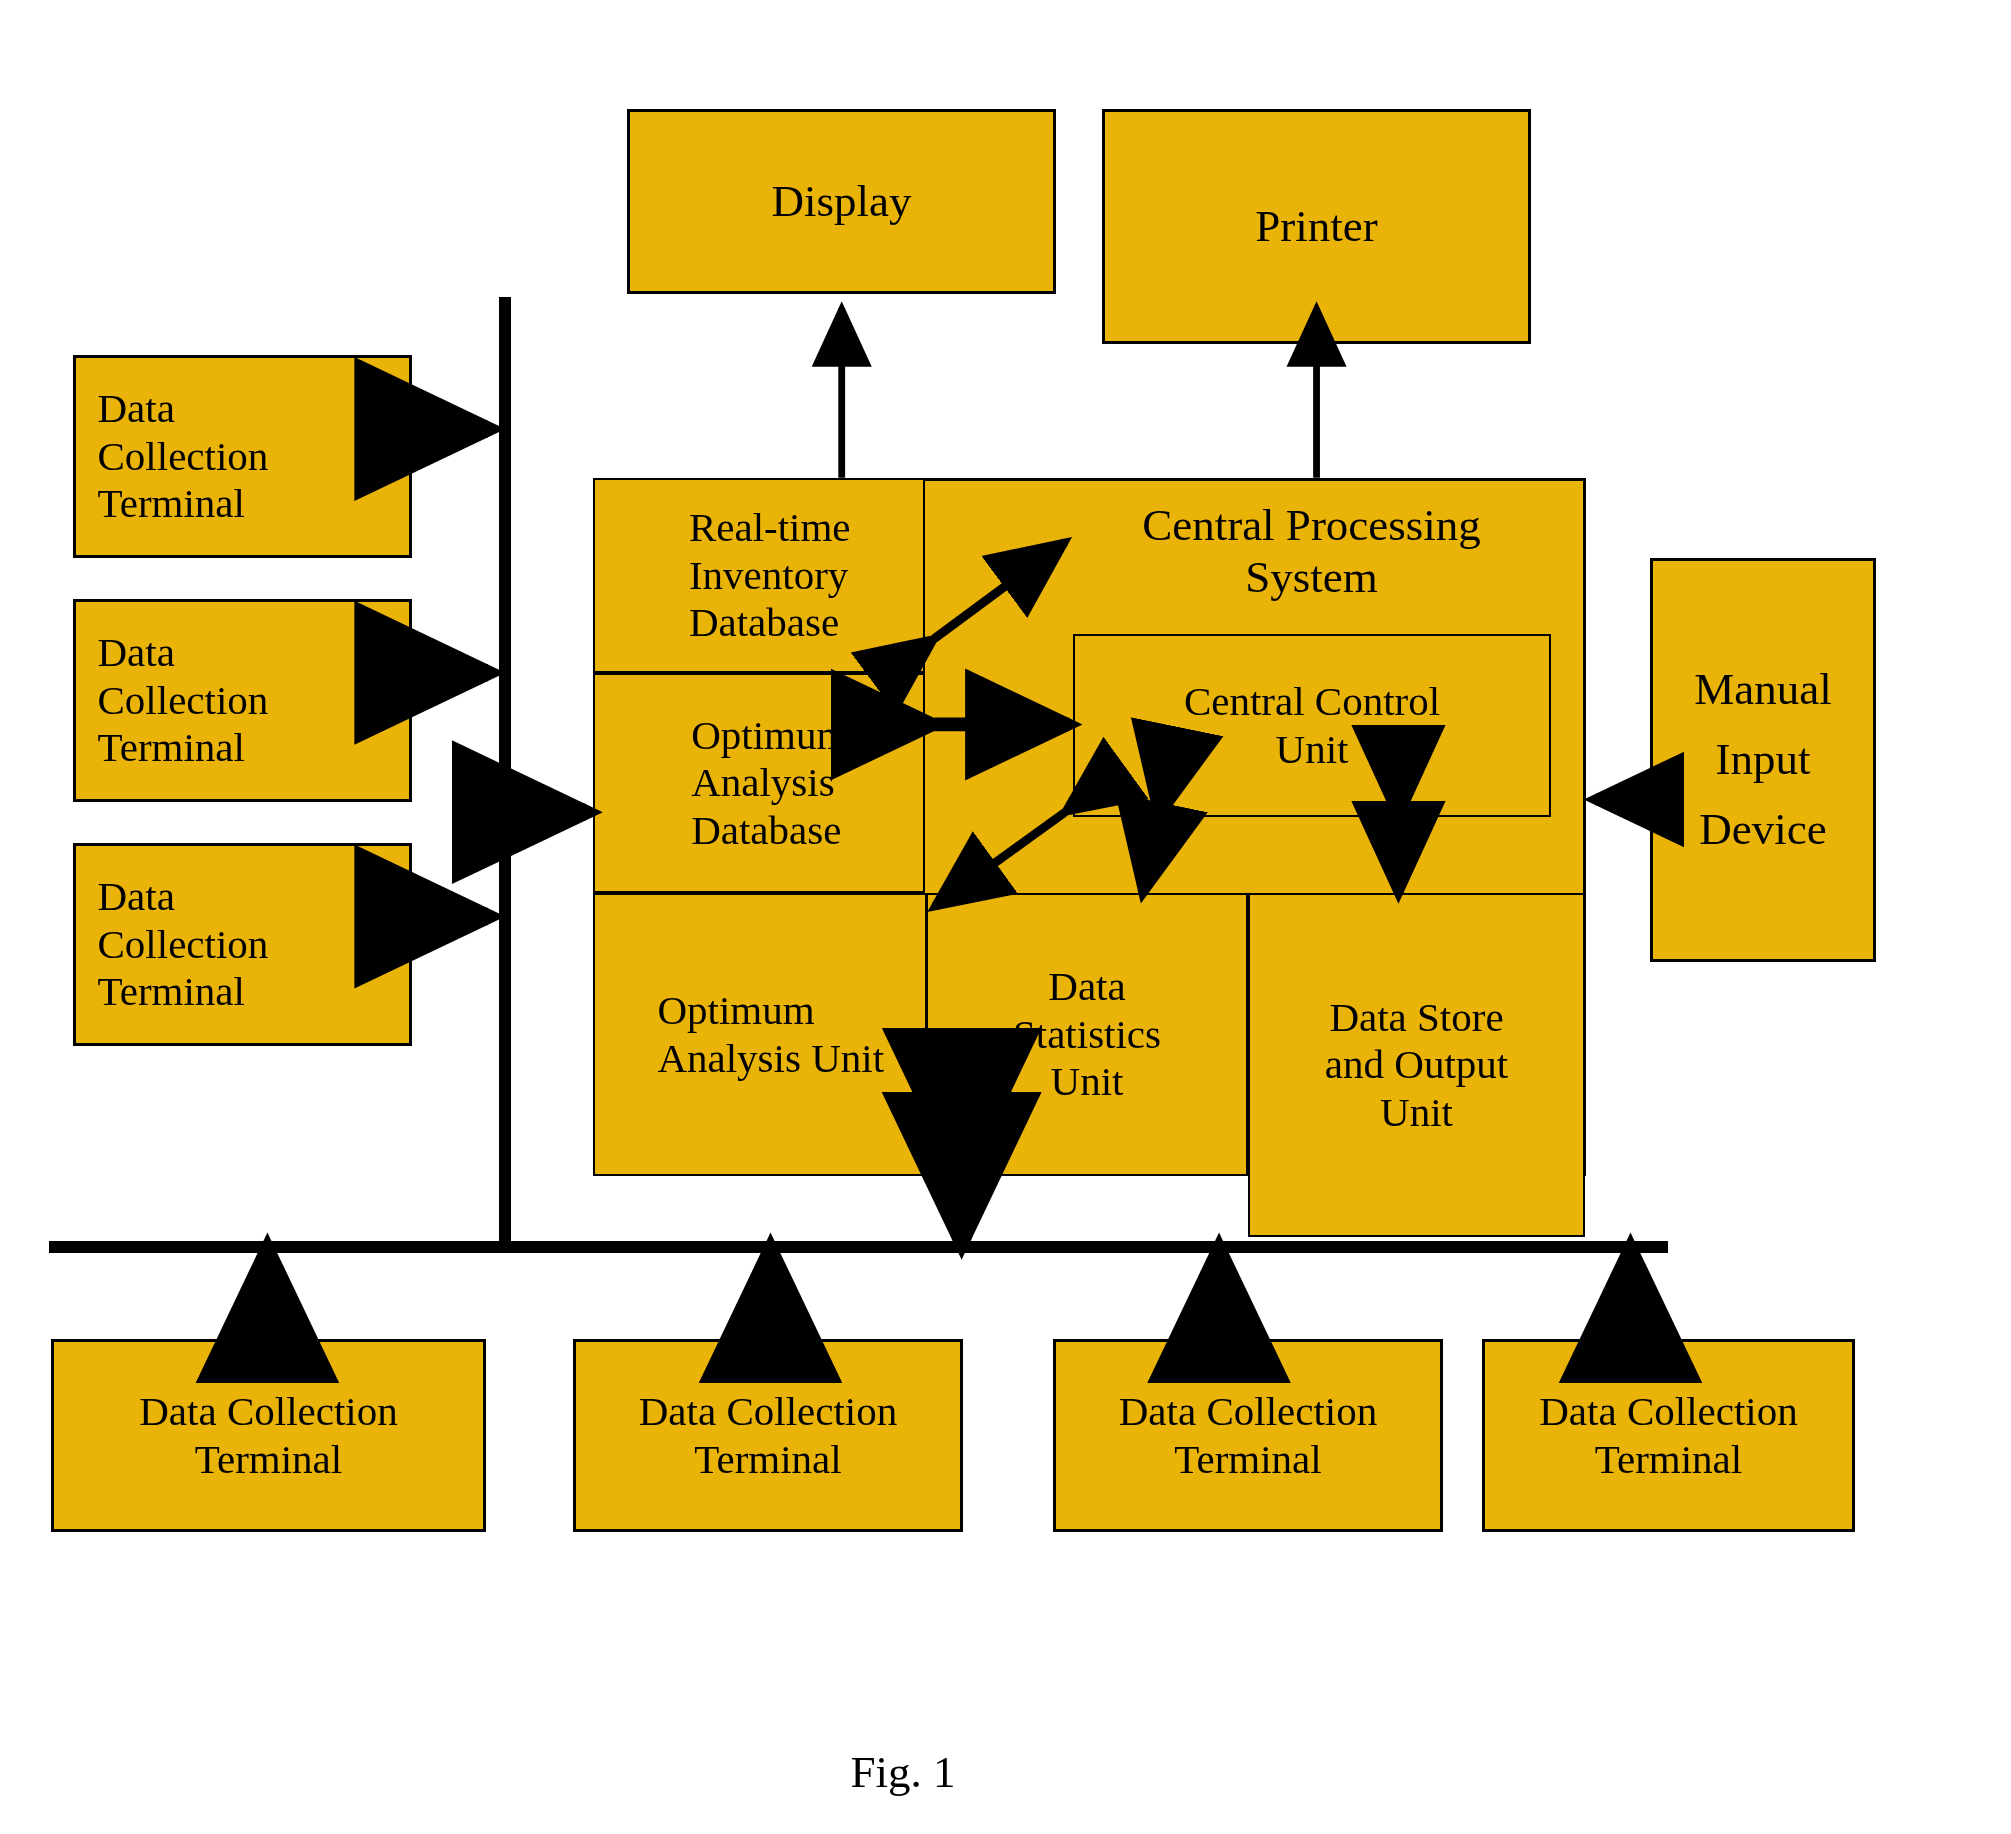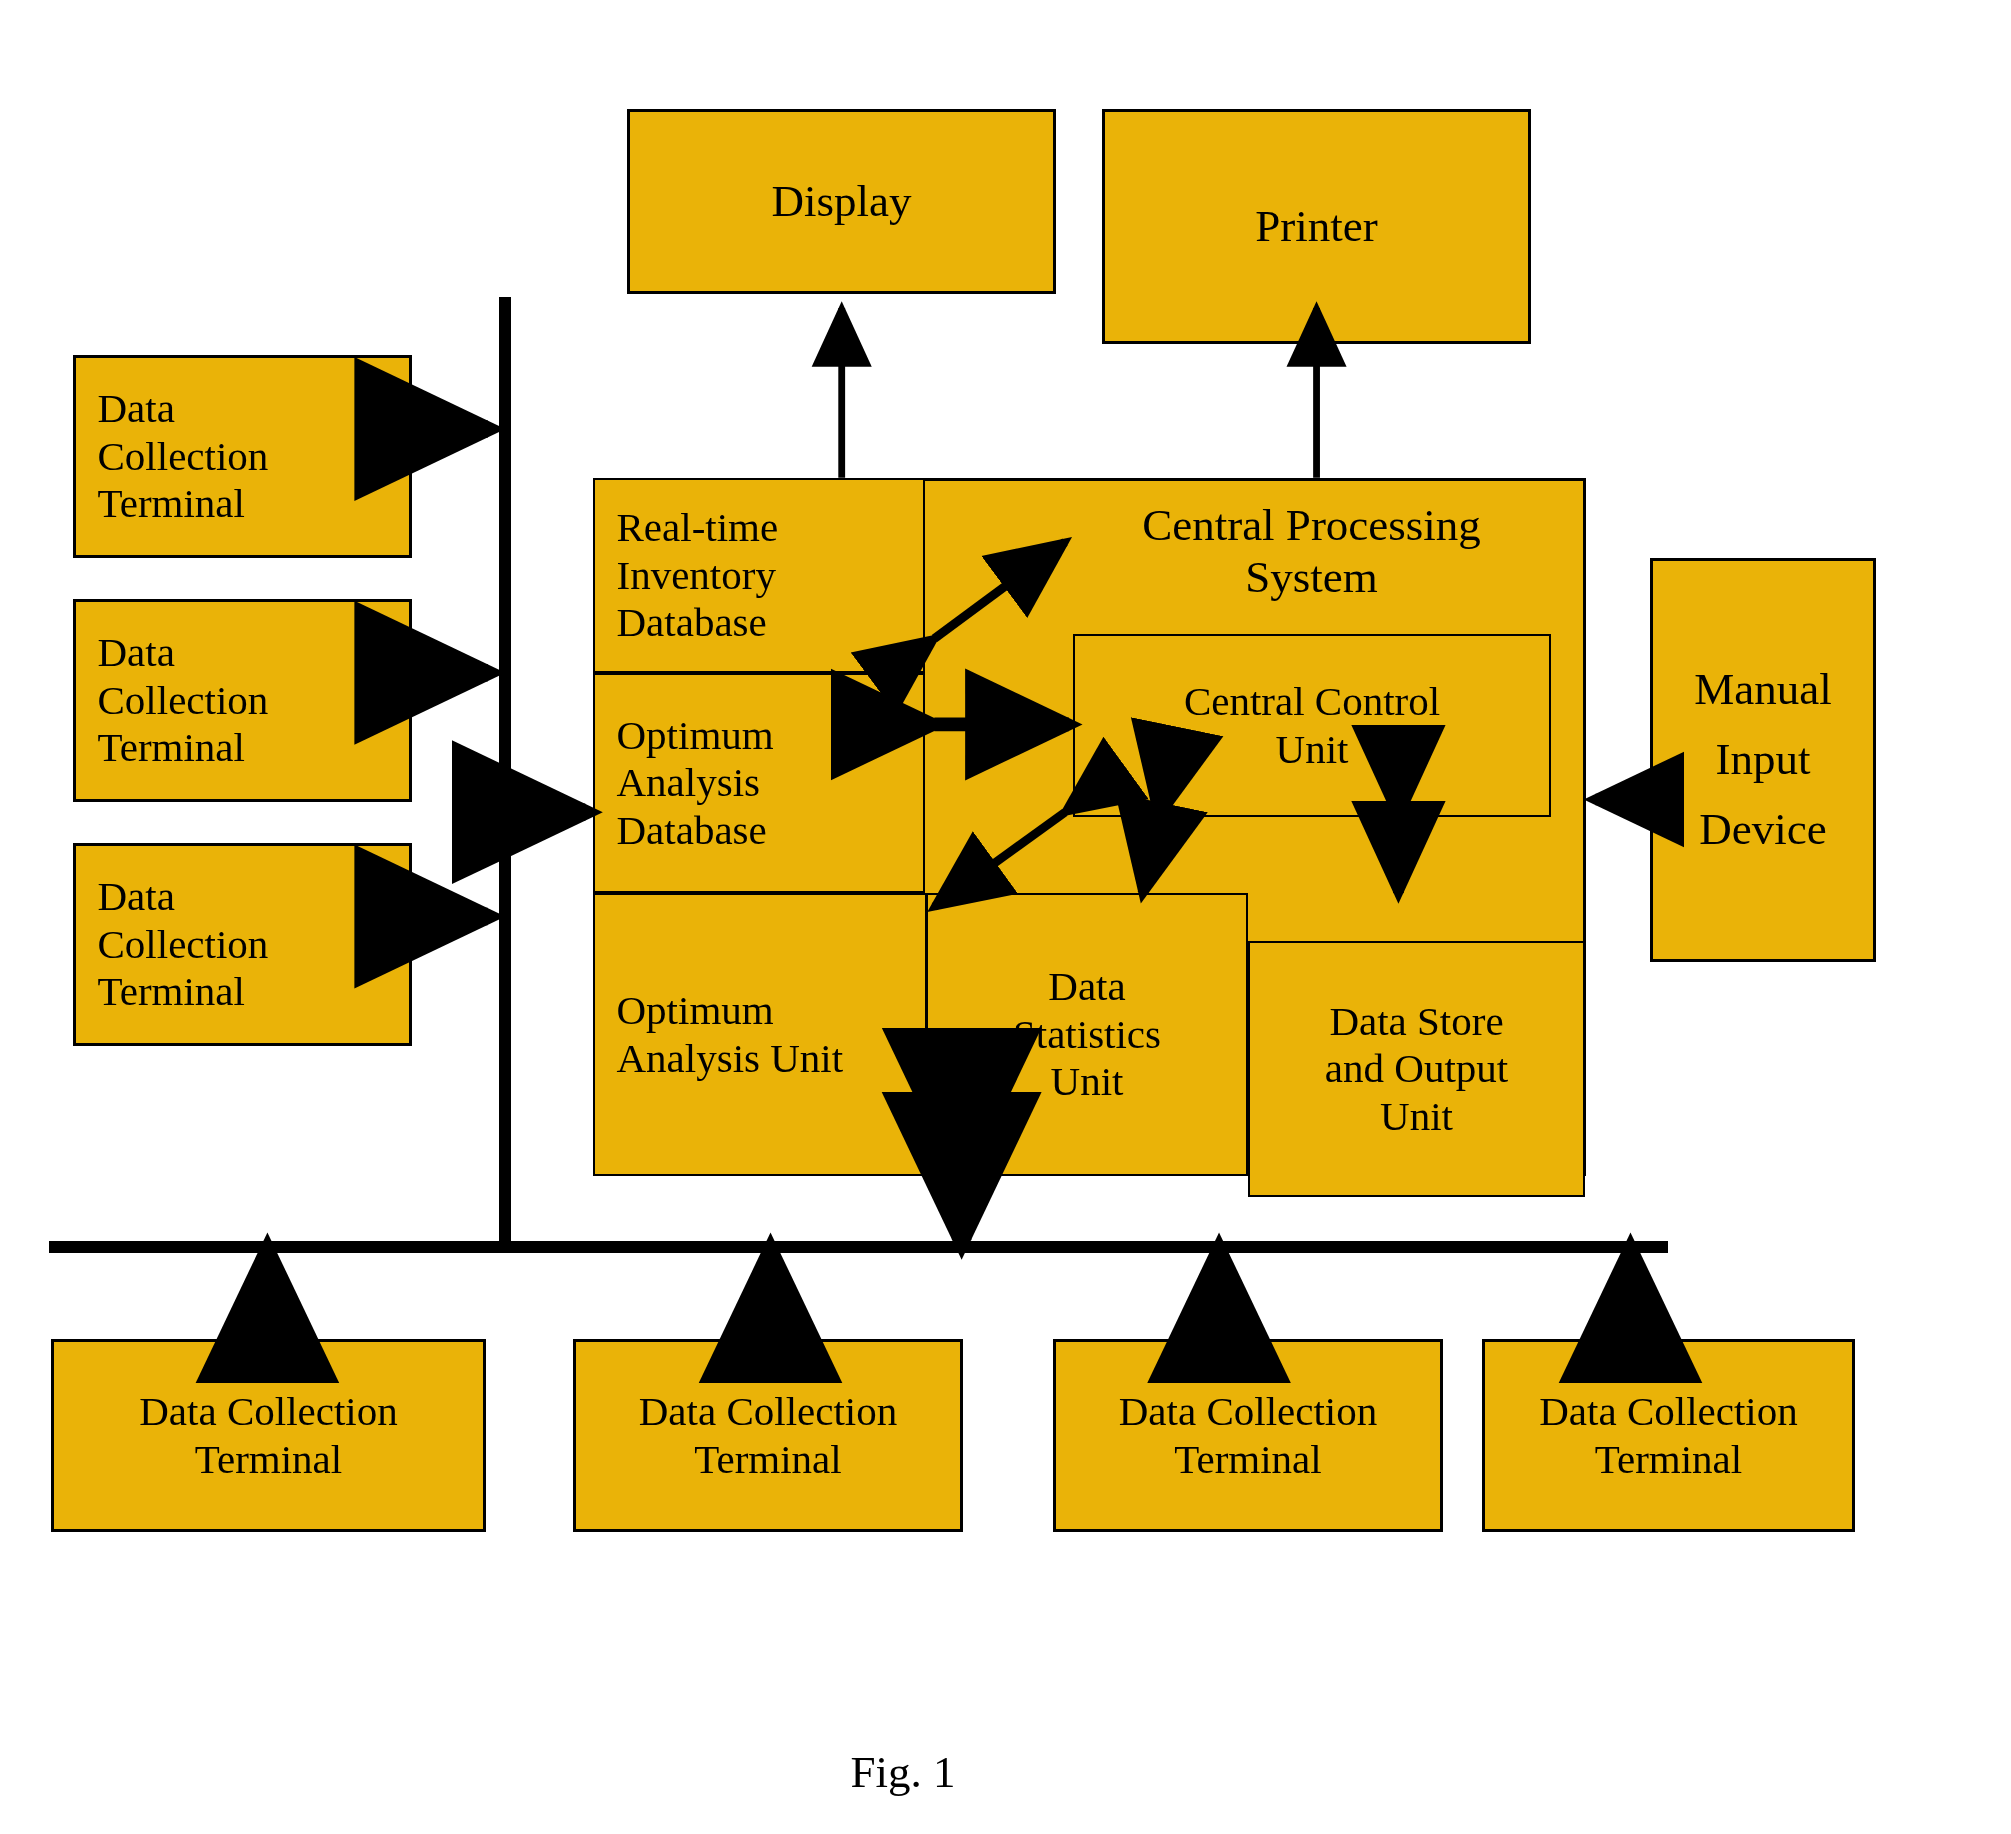--- a/index.html
+++ b/index.html
@@ -20,21 +20,21 @@
   }
   .box {
     position: absolute;
     box-sizing: border-box;
     border: 3.9px solid #000;
     background: #eab308;
     display: flex;
     flex-direction: column;
     justify-content: center;
   }
-  .box.thin { border-width: 2.9px; }
+  .box.thin { border-width: 2.9px; align-items: center; }
   .label {
     white-space: pre-line;
     line-height: 1.16;
     font-size: 41px;
   }
   .label.ctr { text-align: center; }
   .label.left { text-align: left; padding-left: 21.5px; }
   .label.big { font-size: 45px; }
 
   
@@ -118,21 +118,21 @@
     <div class="label left">Optimum
 Analysis Unit</div>
   </div>
 
   <div class="box thin" style="left:926px; top:893px; width:322px; height:283px;">
     <div class="label ctr">Data
 Statistics
 Unit</div>
   </div>
 
-  <div class="box thin" style="left:1248px; top:941px; width:337px; height:256px;">
+  <div class="box thin" style="left:1248px; top:893px; width:337px; height:344px;">
     <div class="label ctr">Data Store
 and Output
 Unit</div>
   </div>
 
   <div class="box" style="left:1650px; top:558px; width:226px; height:404px;">
     <div class="label ctr big" style="line-height:1.55;">Manual
 Input
 Device</div>
   </div>

